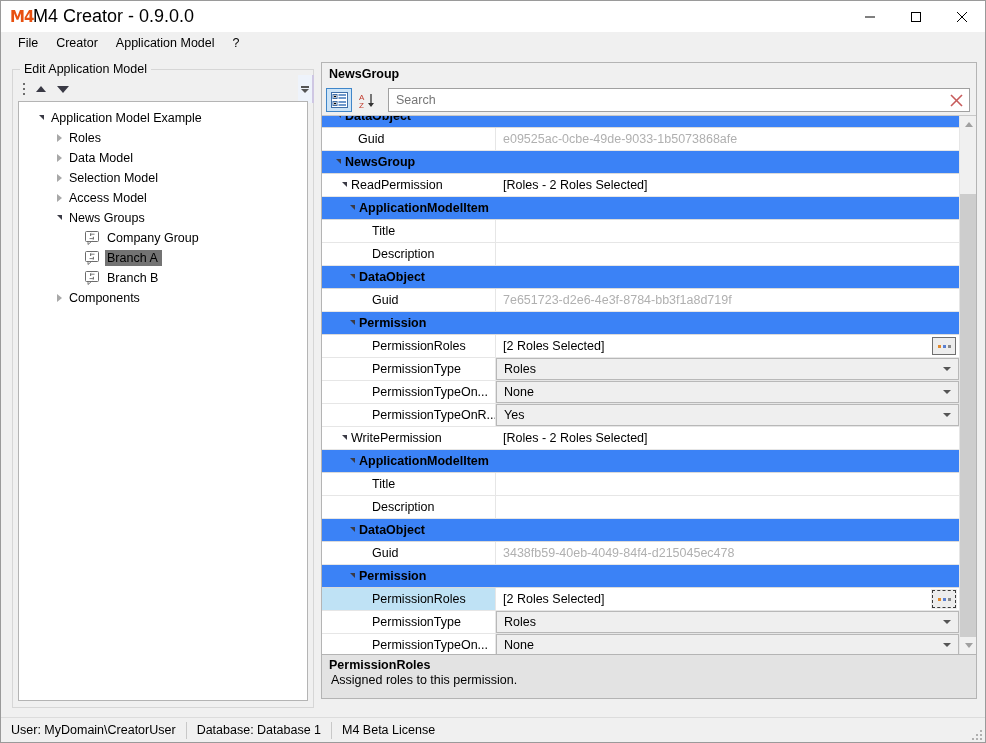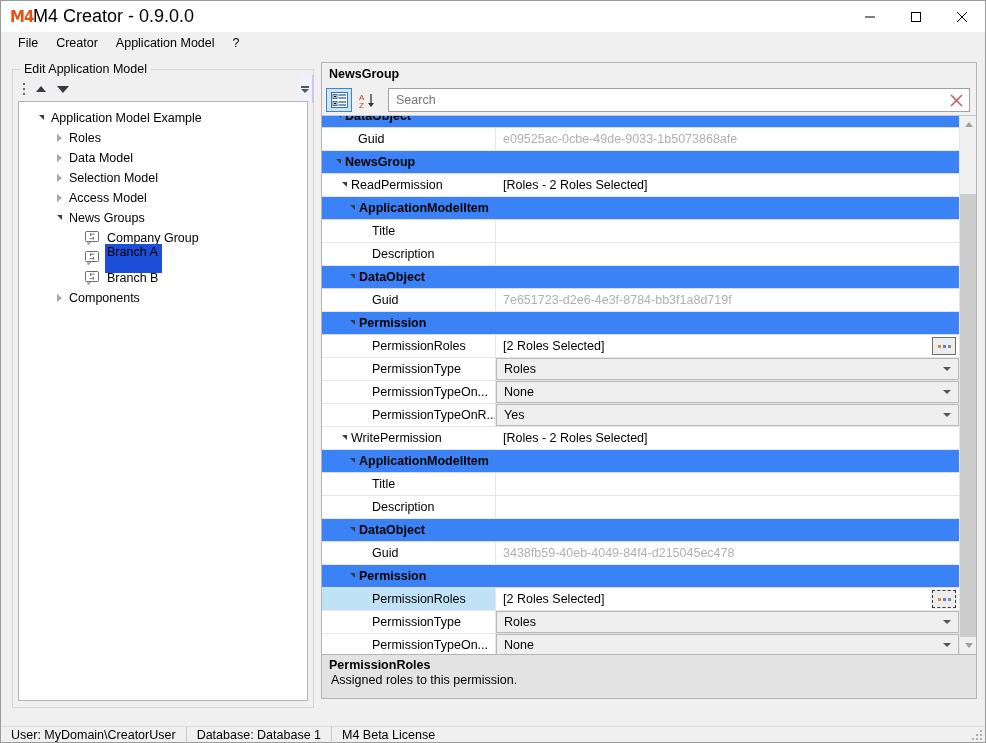--- a/index.html
+++ b/index.html
@@ -144,21 +144,21 @@
     border-left: 5px solid transparent;
     transform: translateY(-1px);
   }
   .exp-closed {
     width:0;height:0;
     border-left: 5px solid #a8a8a8;
     border-top: 4px solid transparent;
     border-bottom: 4px solid transparent;
   }
   .tree-label { padding-left: 2px; }
-  .tree-label.selected { background: #1d4ed8; padding: 1px 4px 14px 2px; }
+  .tree-label.selected { background: #737373; padding: 1px 4px 1px 2px; }
   .ng-icon {
     width: 16px; height: 15px; flex: none; margin-right: 4px;
     position: relative;
   }
   .prop-container {
     position: absolute;
     left: 320px; top: 0px;
     width: 656px; height: 637px;
     background: #f0f0f0;
     border: 1px solid #b4b4b4;
@@ -307,21 +307,21 @@
     flex: none; height: 44px;
     background: #e3e3e3;
     border-top: 1px solid #b4b4b4;
     padding: 3px 0 0 7px;
   }
   .desc-title { font-size: 12.5px; font-weight: bold; color: #000; }
   .desc-text { font-size: 12.5px; color: #000; padding-left: 2px; margin-top: 1px;}
 
   
   .statusbar {
-    height: 16px; flex: none;
+    height: 25px; flex: none;
     background: #f0f0f0;
     border-top: 1px solid #dcdcdc;
     display: flex; align-items: center;
     position: relative;
   }
   .status-cell {
     font-size: 12.5px; color: #000;
     padding: 0 10px; height: 17px;
     display: flex; align-items: center;
     border-right: 1px solid #c8c8c8;

